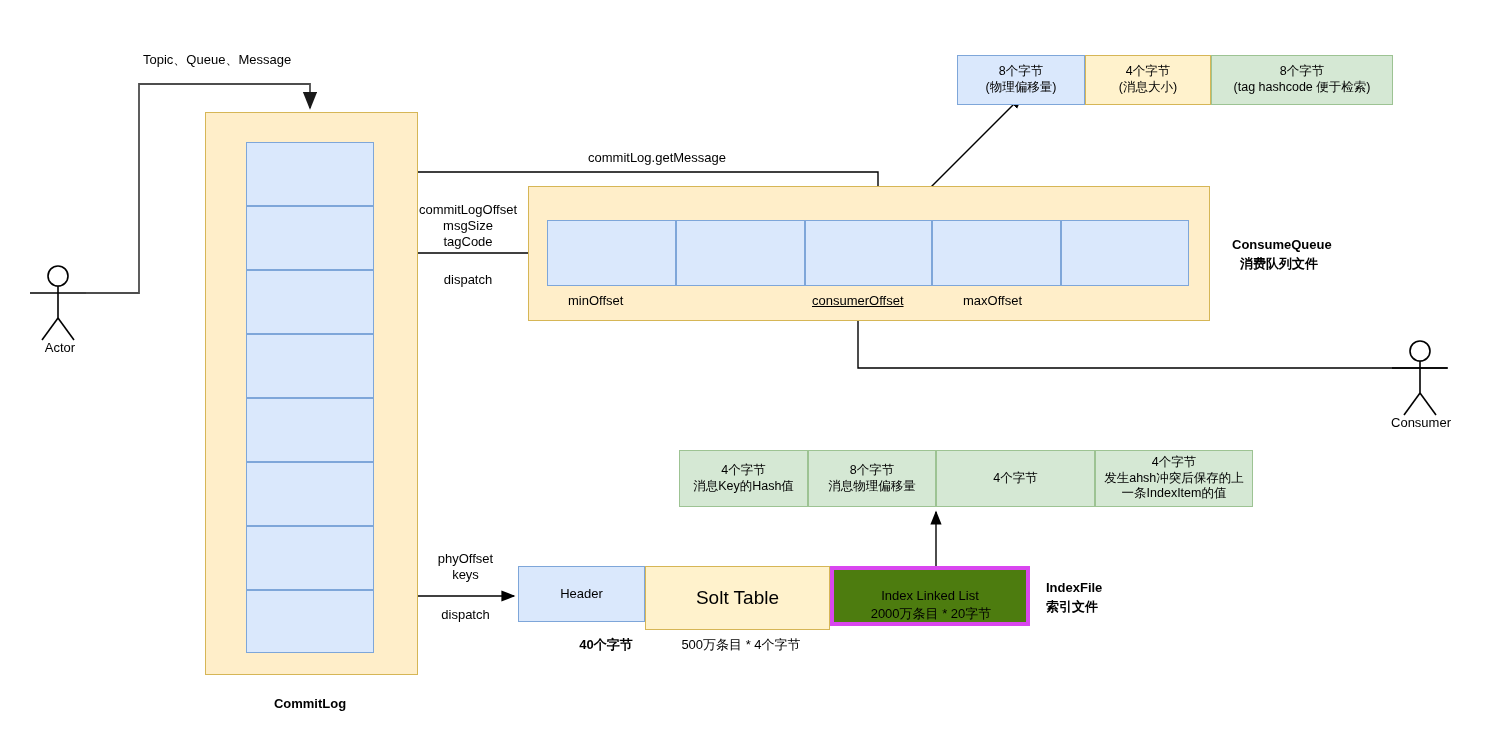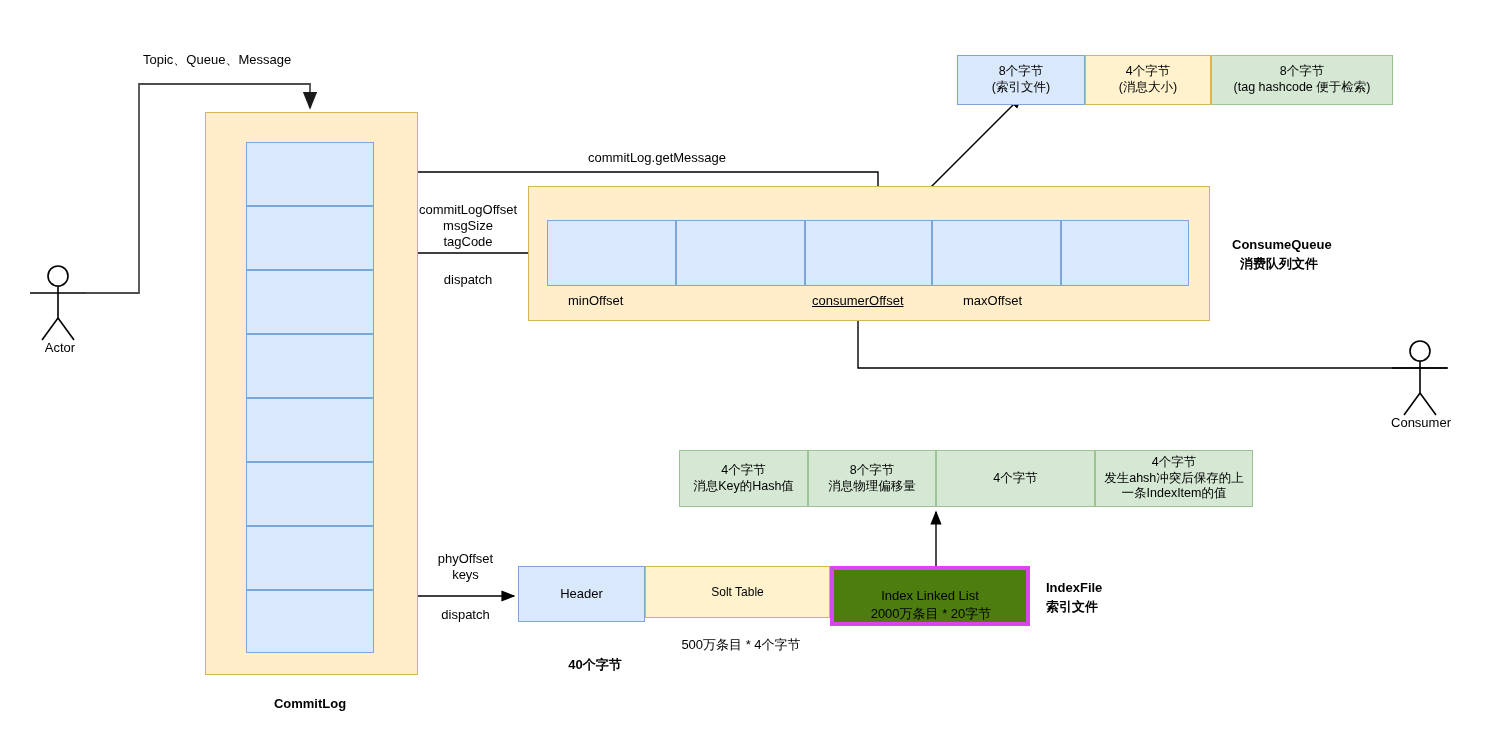--- a/index.html
+++ b/index.html
@@ -178,21 +178,21 @@
   <div class="lbl" style="left:568px; top:293px;">minOffset</div>
   <div class="lbl" style="left:812px; top:293px;text-decoration:underline;">consumerOffset</div>
   <div class="lbl" style="left:963px; top:293px;">maxOffset</div>
 
   <div class="lbl lbl-bold" style="left:1232px; top:237px;">ConsumeQueue</div>
   <div class="lbl lbl-bold" style="left:1240px; top:256px;">消费队列文件</div>
 
   <div class="abs" style="left:957px; top:55px; width:436px; height:50px;">
     <div class="box box-blue" style="left:0px; top:0; width:128px; height:50px; flex-direction:column; font-size:12.5px;">
       <span>8个字节</span>
-      <span>(索引文件)</span>
+      <span>(物理偏移量)</span>
     </div>
     <div class="box box-yellow" style="left:128px; top:0; width:126px; height:50px; flex-direction:column; font-size:12.5px;">
       <span>4个字节</span>
       <span>(消息大小)</span>
     </div>
     <div class="box box-green" style="left:254px; top:0; width:182px; height:50px; flex-direction:column; font-size:12.5px;">
       <span>8个字节</span>
       <span>(tag hashcode 便于检索)</span>
     </div>
   </div>
@@ -214,28 +214,28 @@
     <div class="box box-green" style="left:416px; top:0; width:158px; height:57px; flex-direction:column; font-size:12.5px; padding:0 2px;">
       <span>4个字节</span>
       <span>发生ahsh冲突后保存的上一条IndexItem的值</span>
     </div>
   </div>
 
   <div class="abs" style="left:518px; top:566px; width:512px; height:60px;">
     <div class="box box-blue" style="left:0px; top:0; width:127px; height:56px; font-size:13px;">
       <span>Header</span>
     </div>
-    <div class="box box-yellow" style="left:127px; top:0; width:185px; height:52px; font-size:12px;">
+    <div class="box box-yellow" style="left:127px; top:0; width:185px; height:64px; font-size:19px;">
       <span>Solt Table</span>
     </div>
     <div class="box box-purple" style="left:312px; top:0; width:200px; height:60px; font-size:13px;">
       <span>Index Linked List</span>
     </div>
   </div>
 
-  <div class="lbl lbl-bold lbl-center" style="left:534px; top:637px; width:122px;margin-top:20px;">40个字节</div>
+  <div class="lbl lbl-bold lbl-center" style="left:545px; top:637px; width:122px;">40个字节</div>
   <div class="lbl lbl-center" style="left:648px; top:637px; width:186px;">500万条目 * 4个字节</div>
   <div class="lbl lbl-center" style="left:831px; top:606px; width:200px;">2000万条目 * 20字节</div>
 
   <div class="lbl lbl-bold" style="left:1046px; top:580px;">IndexFile</div>
   <div class="lbl lbl-bold" style="left:1046px; top:599px;">索引文件</div>
 
 </div>
 
 </body></html>

